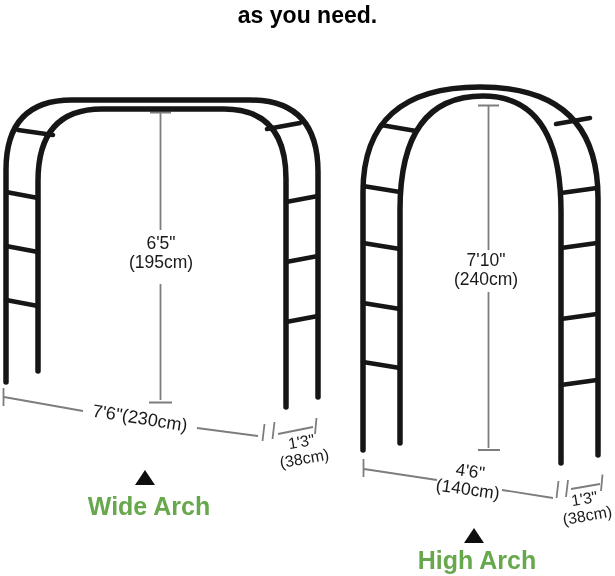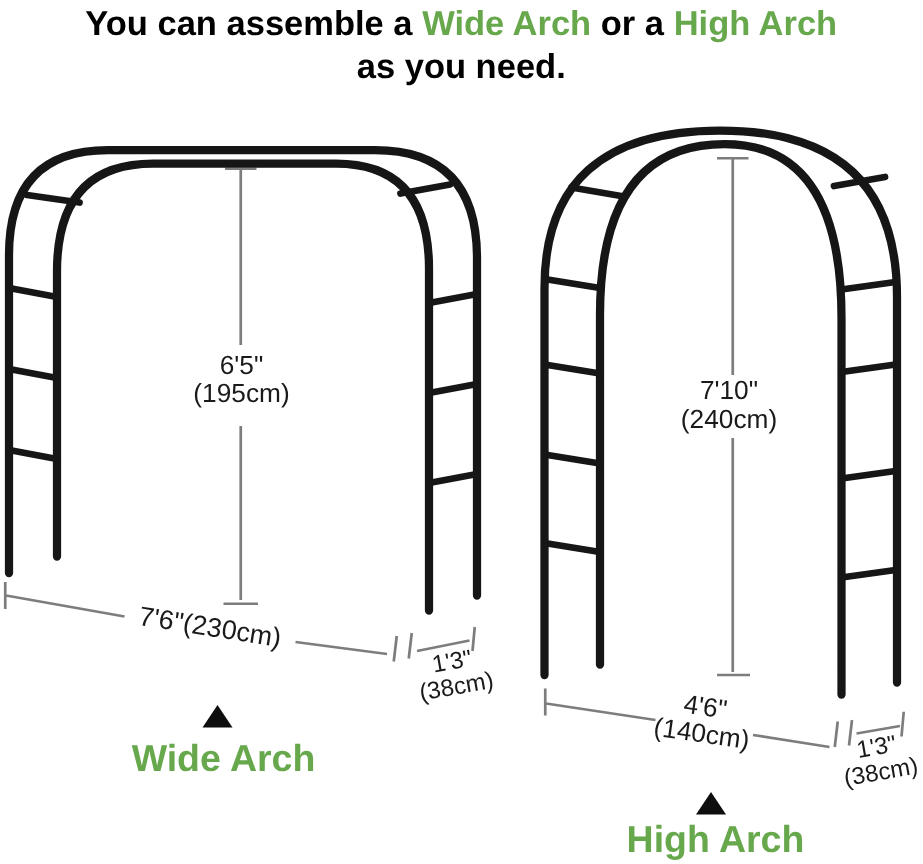--- a/index.html
+++ b/index.html
@@ -53,21 +53,20 @@
     font-size:25px;font-weight:bold;
     white-space:nowrap;
   }
 </style>
 </head>
 <body>
 
 <div class="canvas">
 
   <div class="title">
-    <div><span>You can assemble a </span><span class="green">Wide Arch</span><span> or a </span><span class="green">High Arch</span></div>
     <div>as you need.</div>
   </div>
 
   <svg class="scene" width="615" height="576" viewBox="0 0 615 576">
 
     <g>
 
       <path class="dim" d="M160.5 113 L160.5 230 M160.5 284 L160.5 400 M150 112.5 L171 112.5 M149 402.5 L172 402.5"></path>
 
       <path class="dim" d="M3.5 388 L3.5 406 M4 397 L83 411 M197 428 L258 436"></path>

